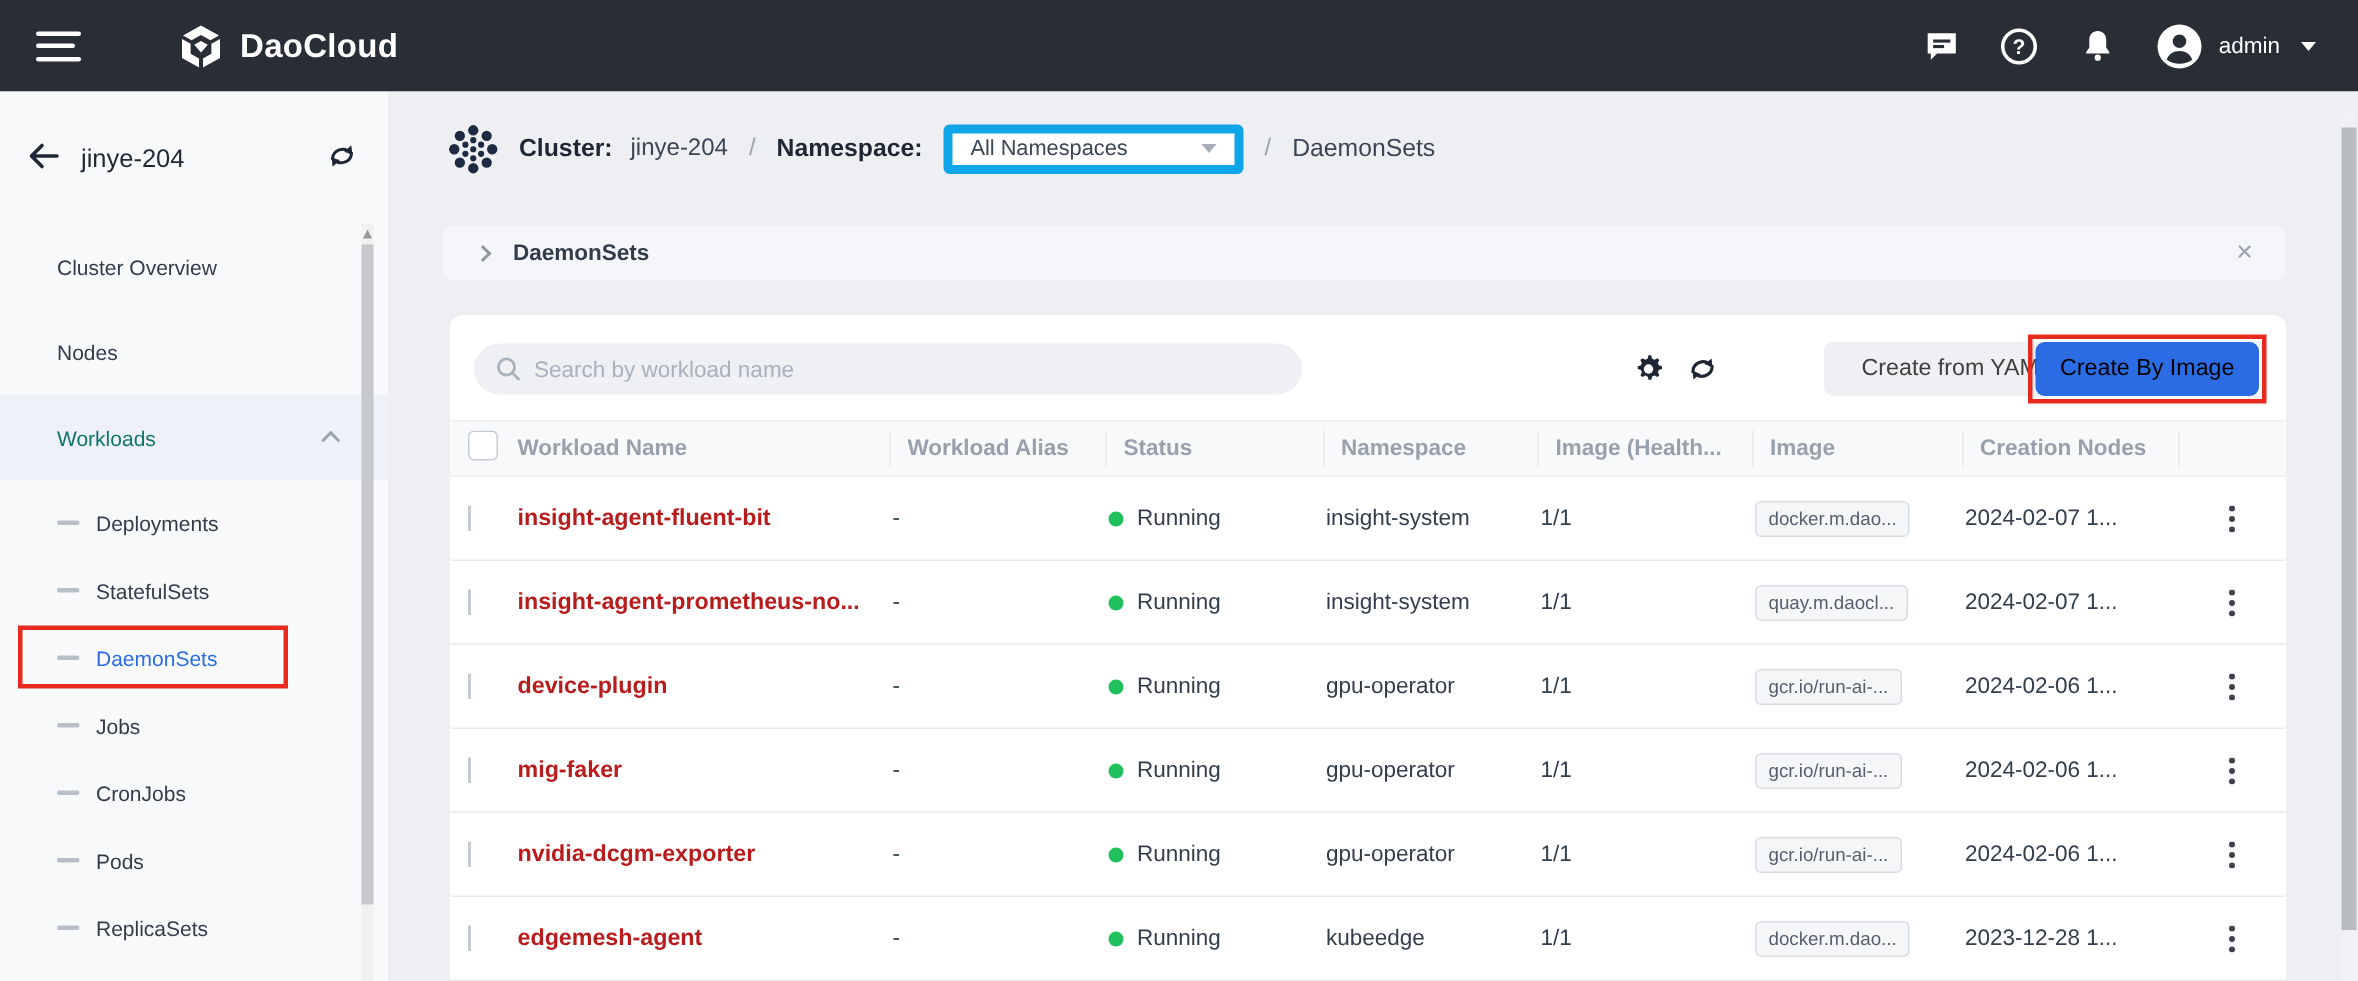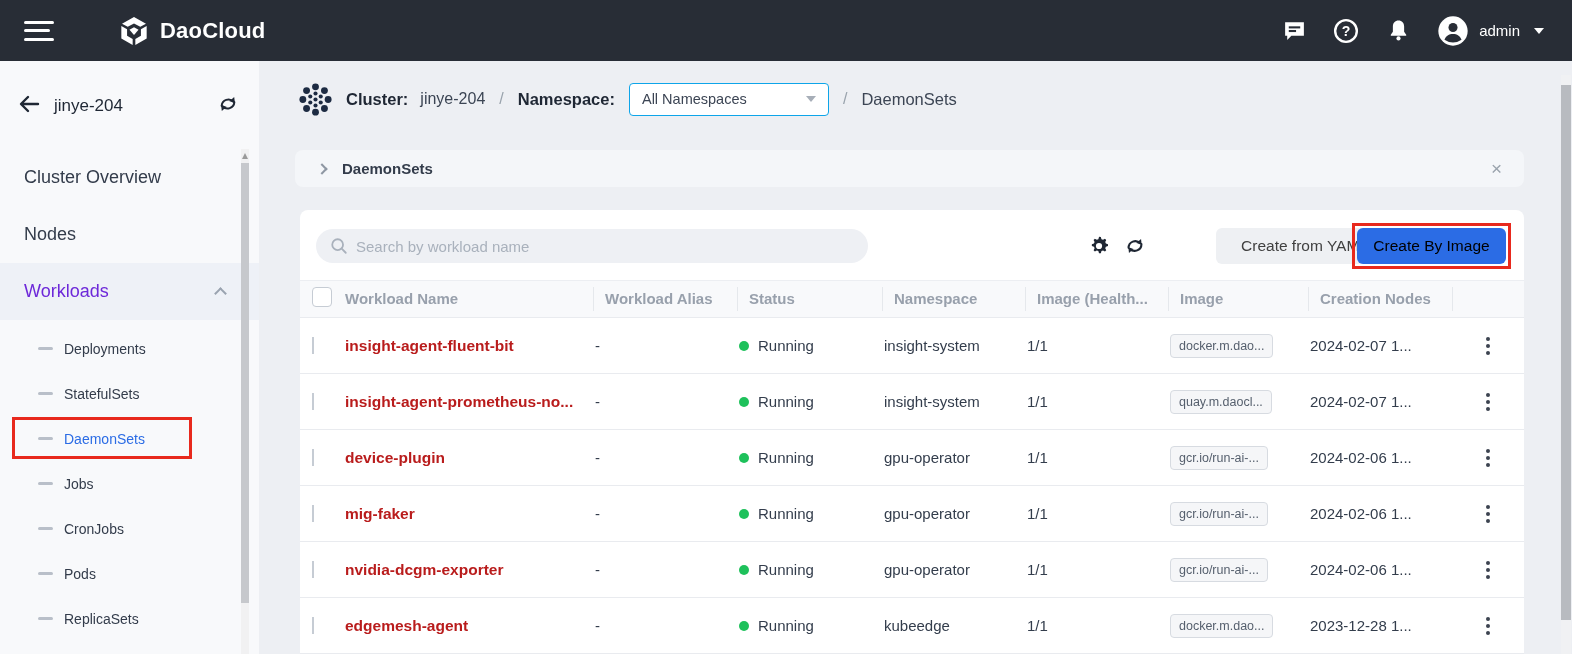--- a/index.html
+++ b/index.html
@@ -22,23 +22,23 @@
   .chev-down { width:0; height:0; border-left:5px solid transparent; border-right:5px solid transparent;
     border-top:6px solid #fff; margin-left:4px; }
 
   
   .sidebar { position:absolute; left:0; top:61px; width:259px; height:593px; background:#f8f9fb; }
   .sidebar-head { position:absolute; left:0; top:24px; width:100%; height:42px; display:flex; align-items:center; }
   .back-arrow { margin-left:18px; cursor:pointer; }
   .cluster-title { margin-left:14px; font-size:17px; color:#1f2734; }
   .sync-btn { margin-left:auto; margin-right:20px; cursor:pointer; }
   .nav { position:absolute; top:88px; left:0; width:100%; }
-  .nav-item { height:57px; display:flex; align-items:center; padding-left:24px; font-size:18px;
+  .nav-item { height:57px; display:flex; align-items:center; padding-left:38px; font-size:14px;
     color:#333c4b; cursor:pointer; }
-  .nav-item.group.active { background:#eef1f7; color:#6d28d9;justify-content:flex-end; }
+  .nav-item.group.active { background:#eef1f7; color:#0f766e;justify-content:flex-end; }
   .chev-up { width:9px; height:9px; border-left:2px solid #9aa3b0; border-top:2px solid #9aa3b0;
     transform:rotate(45deg); margin-left:auto; margin-right:34px; margin-top:4px; }
   .sub-list { margin-top:6px; }
   .sub-item { position:relative; height:45px; display:flex; align-items:center; padding-left:38px;
     font-size:14px; color:#333c4b; cursor:pointer; }
   .sub-dash { width:15px; height:3px; border-radius:2px; background:#b9bfc9; margin-right:11px; }
   .sub-item.selected { color:#2b6ce5; }
   .annotation-box { position:absolute; left:12px; top:1px; width:180px; height:42px;
     border:3px solid #e8291d; pointer-events:none; }
   .side-scroll-track { position:absolute; left:241px; top:88px; width:8px; height:505px; background:#f1f1f2; }
@@ -46,21 +46,21 @@
     border-left:3px solid transparent; border-right:3px solid transparent; border-bottom:6px solid #9a9a9a; }
   .side-scroll-thumb { position:absolute; left:241px; top:102px; width:8px; height:440px; background:#c6c8cc; }
 
   
   .main { position:absolute; left:259px; top:61px; width:1313px; height:593px; background:#edeff3; }
 
   .breadcrumb { position:absolute; left:40px; top:18px; height:40px; display:flex; align-items:center; }
   .bc-label { font-size:16.5px; font-weight:bold; color:#1f2734; }
   .bc-value { font-size:16px; color:#3c4554; margin-left:12px; }
   .bc-sep { font-size:16px; color:#9aa3ad; margin:0 14px; }
-  .ns-select { width:200px; height:33px; background:#fff; border:1px solid #0ea5e9; border-radius:4px;
+  .ns-select { width:200px; height:33px; background:#fff; border:6px solid #0ea5e9; border-radius:4px;
     display:flex; align-items:center; padding:0 12px; margin-left:14px; cursor:pointer; }
   .ns-select-value { font-size:14.5px; color:#3c4554; }
   .select-chev { margin-left:auto; width:0; height:0; border-left:5px solid transparent;
     border-right:5px solid transparent; border-top:6px solid #a7aeb8; }
   .cluster-dots { margin-right:14px; }
 
   .tab-bar { position:absolute; left:36px; top:89px; width:1229px; height:37px; background:#f4f6f9;
     border-radius:8px; display:flex; align-items:center; }
   .tab-chev { margin-left:23px; width:8px; height:8px; border-right:2px solid #8e97a3;
     border-top:2px solid #8e97a3; transform:rotate(45deg); cursor:pointer; }

